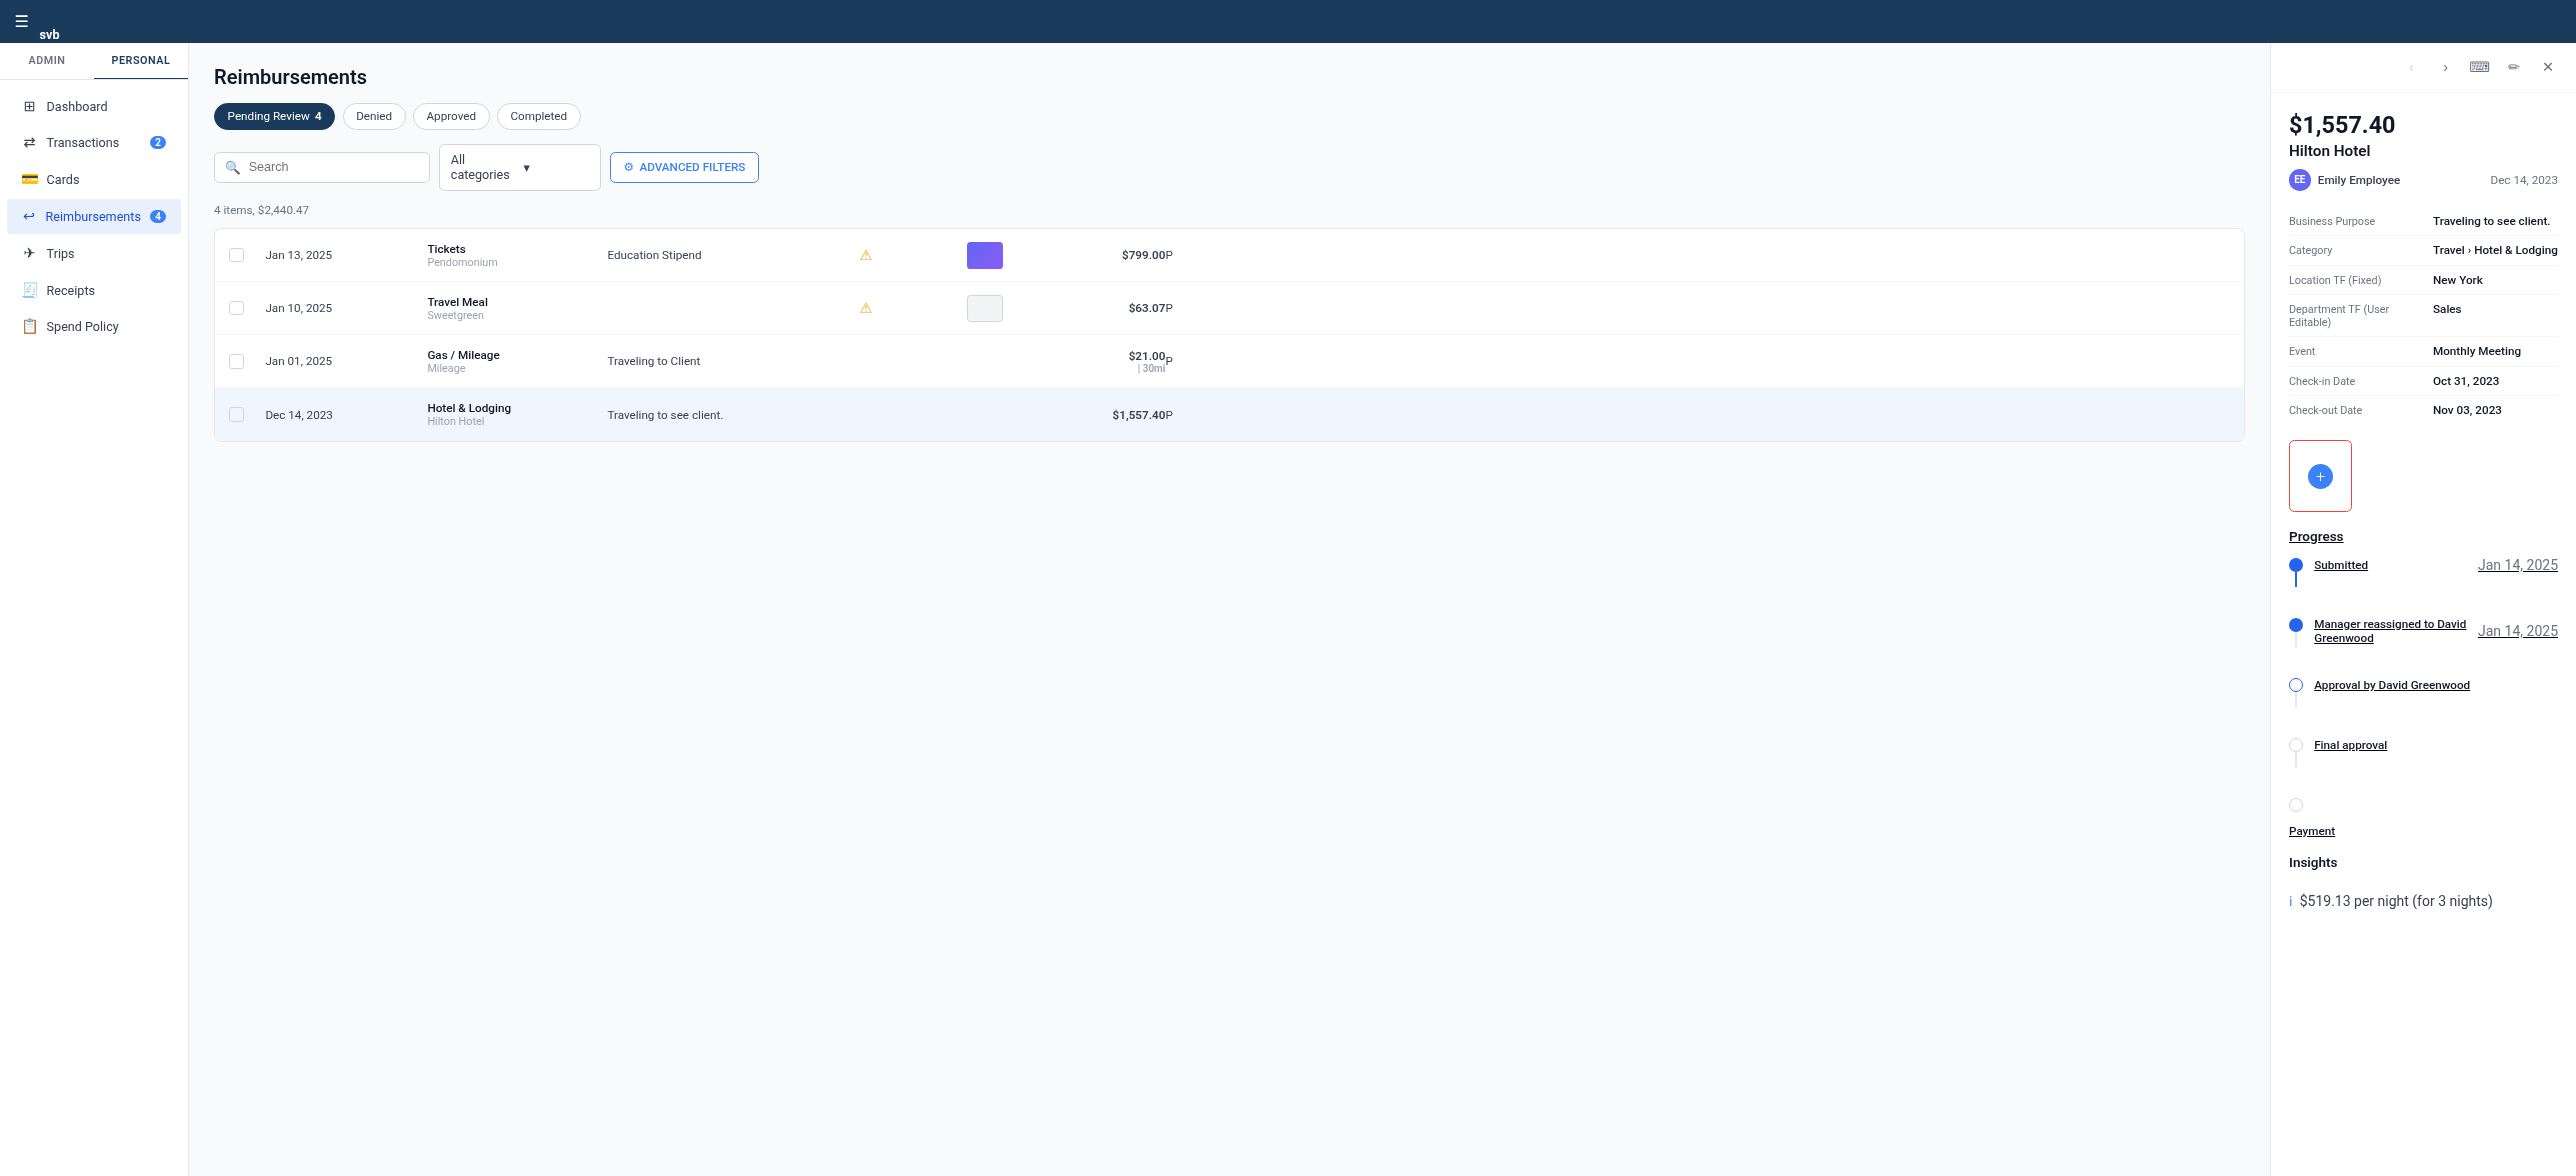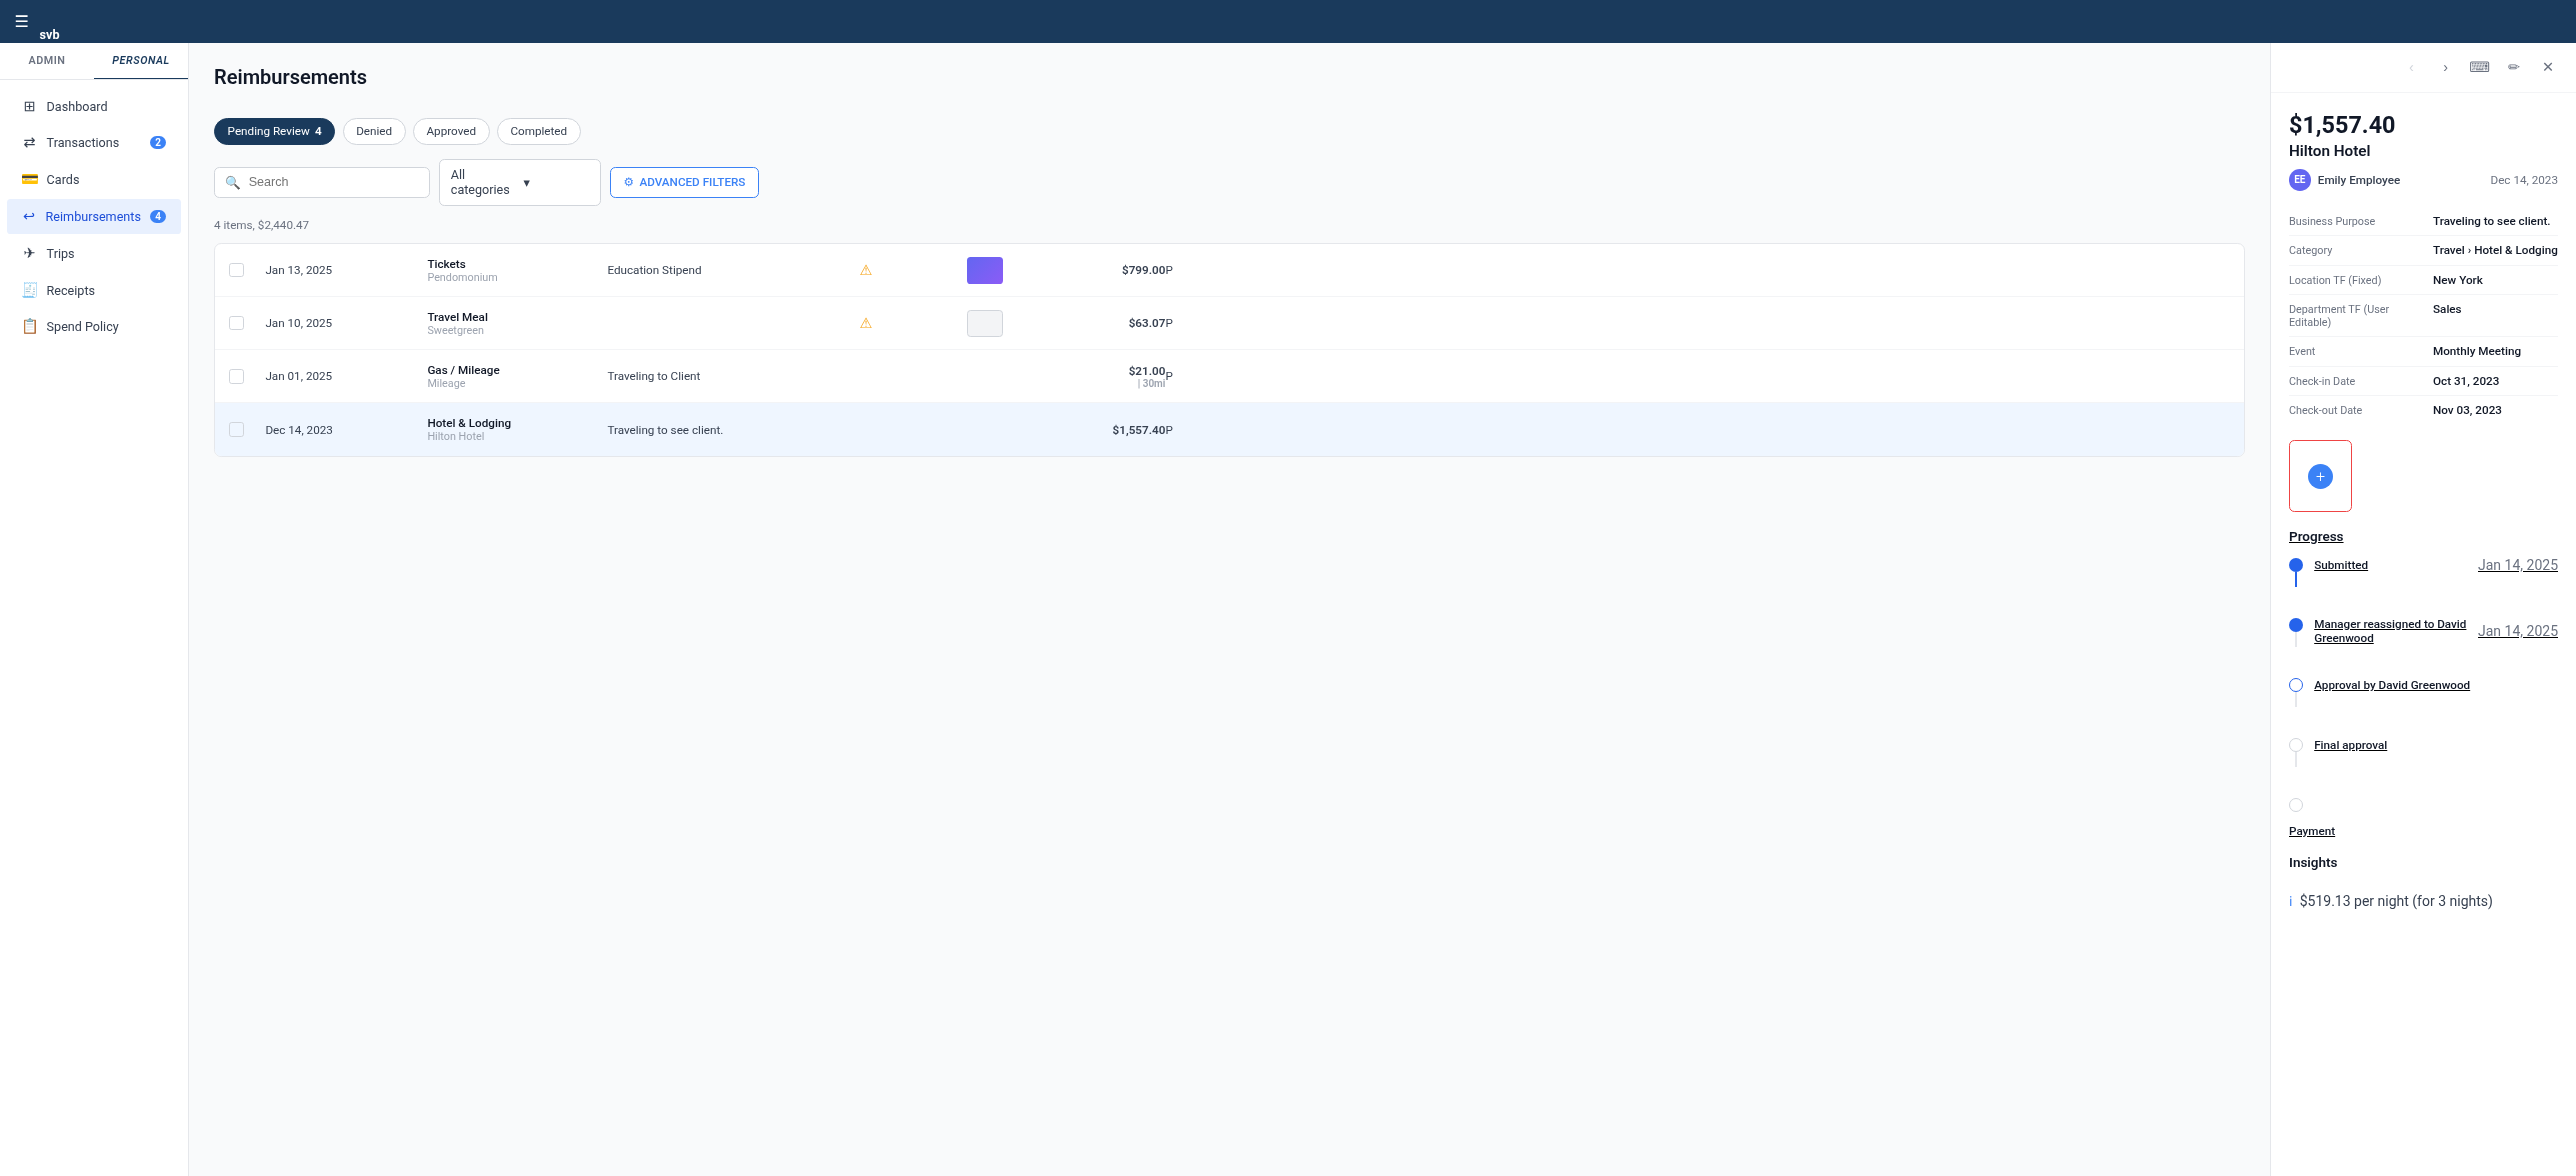--- a/index.html
+++ b/index.html
@@ -13,34 +13,34 @@
     .logo-text .sub-name { font-size: 9px; opacity: 0.8; }
     .hamburger { color: white; margin-right: 10.8px; font-size: 16px; cursor: pointer; }
 
     
     .app-layout { display: flex; margin-top: 43px; height: calc(100vh - 43px); width: 100%; }
 
     
     .sidebar { width: 189px; background: white; border-right: 0.9px solid #e5e7eb; display: flex; flex-direction: column; flex-shrink: 0; }
     .sidebar-tabs { display: flex; border-bottom: 0.9px solid #e5e7eb; }
     .sidebar-tab { flex: 1; text-align: center; padding: 10.8px 0; font-size: 10.8px; font-weight: 600; color: #6b7280; cursor: pointer; letter-spacing: 0.05em; }
-    .sidebar-tab.active { color: #1a3a5c; border-bottom: 1.8px solid #1a3a5c; font-style: italic; }
+    .sidebar-tab.active { color: #1a3a5c; border-bottom: 1.8px solid #1a3a5c; }
     .sidebar-nav { padding: 7.2px 0; }
     .nav-item { display: flex; align-items: center; gap: 9px; padding: 9px 14.4px; color: #374151; cursor: pointer; font-size: 12.6px; border-radius: 3.6px; margin: 1.8px 7.2px; }
     .nav-item.active { background: #e8f0fe; color: #1d4ed8; }
     .nav-item .nav-icon { width: 16px; text-align: center; font-size: 14.4px; }
     .nav-badge { background: #3b82f6; color: white; border-radius: 9px; padding: 0.9px 5.4px; font-size: 10px; font-weight: 600; margin-left: auto; }
 
     
     .main-content { flex: 1; overflow-y: auto; padding: 21.6px 25px; background: #f9fafb; }
     .page-title { font-size: 20px; font-weight: 600; color: #111827; margin-bottom: 14.4px; }
 
     
     .filter-tabs { display: flex; gap: 7.2px; margin-bottom: 14.4px; flex-wrap: wrap; }
-    .filter-tab { padding: 5.4px 12.6px; border-radius: 18px; border: 0.9px solid #d1d5db; background: white; color: #374151; font-size: 11.7px; cursor: pointer; display: flex; align-items: center; gap: 5.4px; margin-top: 15px; }
+    .filter-tab { padding: 5.4px 12.6px; border-radius: 18px; border: 0.9px solid #d1d5db; background: white; color: #374151; font-size: 11.7px; cursor: pointer; display: flex; align-items: center; gap: 5.4px; }
     .filter-tab.active { background: #1a3a5c; color: white; border-color: #1a3a5c; }
     .filter-tab .tab-count { font-weight: 600; }
 
     
     .search-bar-row { display: flex; gap: 9px; margin-bottom: 12.6px; align-items: center; }
     .search-box { display: flex; align-items: center; border: 0.9px solid #d1d5db; border-radius: 5.4px; background: white; padding: 7.2px 10.8px; gap: 7.2px; min-width: 216px; }
     .search-box input { border: none; outline: none; font-size: 12.6px; color: #374151; width: 144px; background: transparent; }
     .search-icon { color: #9ca3af; font-size: 12.6px; }
     .category-select { display: flex; align-items: center; border: 0.9px solid #d1d5db; border-radius: 5.4px; background: white; padding: 7.2px 10.8px; gap: 7.2px; min-width: 162px; cursor: pointer; }
     .category-select span { font-size: 12.6px; color: #374151; flex: 1; }

